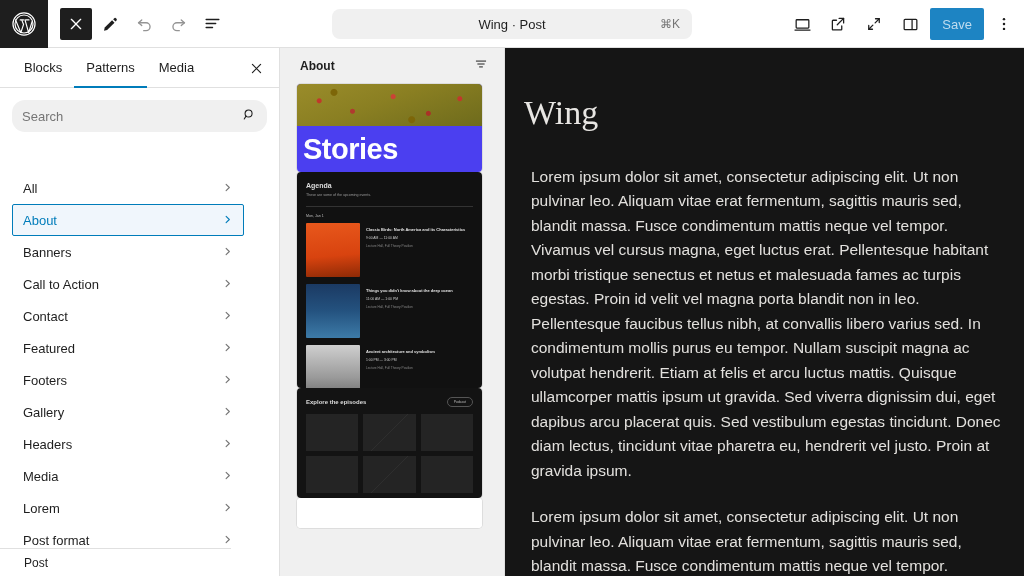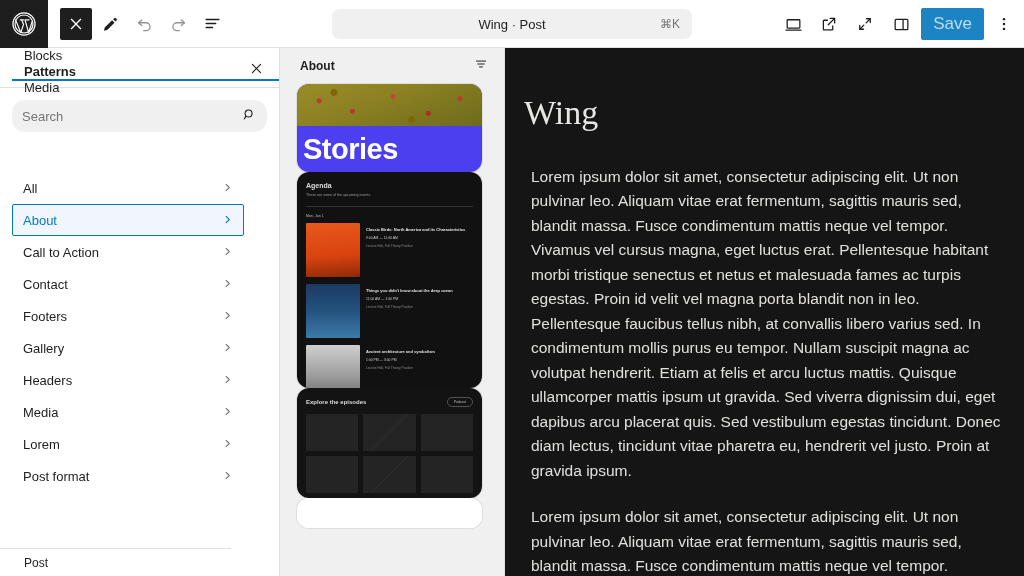--- a/index.html
+++ b/index.html
@@ -37,40 +37,40 @@
   .cmdbar .kbd{
     position:absolute; right:12px; font-size:12px; color:#757575;
   }
 
   .tb-right{
     position:absolute; right:4px; top:0; height:48px;
     display:flex; align-items:center; gap:4px;
   }
   .save-btn{
     height:32px; padding:0 12px; background:#1d84c3; color:#bfdcef;
-    border:none; border-radius:2px; font-size:17px;
+    border:none; border-radius:2px; font-size:13px;
     font-family:"Liberation Sans", sans-serif; cursor:pointer;
     display:flex; align-items:center;
   }
 
   
   .inserter{
     position:absolute; left:0; top:48px; width:280px; height:528px;
     background:#fff; border-right:1px solid #e0e0e0;
   }
   .ins-tabs{
     height:40px; display:flex; align-items:stretch;
-    border-bottom:1px solid #e0e0e0; padding:0 0 0 12px; position:relative;flex-direction:column;
+    border-bottom:1px solid #e0e0e0; padding:0 0 0 12px; position:relative;
   }
   .ins-tab{
     padding:0 12px; display:flex; align-items:center;
     font-size:13px; color:#1e1e1e; cursor:pointer;
     border-bottom:2px solid transparent; margin-bottom:-1px;
   }
-  .ins-tab.active{ border-bottom-color:#007cba; font-weight:700; }
+  .ins-tab.active{ border-bottom-color:#007cba; font-weight:400; }
   .ins-close{
     position:absolute; right:8px; top:5px; width:30px; height:30px;
     display:flex; align-items:center; justify-content:center; cursor:pointer;
   }
   .ins-search-wrap{ padding:12px; }
   .ins-search{
     height:32px; background:#f0f0f0; border-radius:13px;
     display:flex; align-items:center; padding:0 10px; position:relative;
   }
   .ins-search span{ font-size:13px; color:#757575; }
@@ -104,21 +104,21 @@
     position:absolute; left:280px; top:48px; width:225px; height:528px;
     background:#f0f0f0; border-right:1px solid #e0e0e0; overflow:hidden;
   }
   .pat-head{
     height:36px; display:flex; align-items:center;
     justify-content:space-between; padding:0 16px 0 20px;
   }
   .pat-head .t{ font-size:12px; font-weight:600; color:#1e1e1e; }
   .pat-list{ padding:0 17px; }
   .pat-card{
-    width:185px; margin-bottom:0; border-radius:12px; overflow:hidden;
+    width:185px; margin-bottom:0; border-radius:4px; overflow:hidden;
     cursor:pointer; background:#fff;
     box-shadow:0 0 0 1px rgba(0,0,0,.08);
   }
 
   
   .p1{ height:88px; background:#4b3ff0; position:relative; }
   .p1 .img{
     position:absolute; top:0; left:0; right:0; height:42px;
     background:
       radial-gradient(circle at 12% 40%, #c0392b 2px, transparent 3px),
@@ -304,27 +304,39 @@
             <path d="M9 5 L16 12 L9 19"></path>
           </svg></span>
       </div>
       <div class="cat-item selected">
         <span>About</span>
         <span class="chev"><svg width="11" height="11" viewBox="0 0 24 24" fill="none" stroke="currentColor" stroke-width="2.4" stroke-linecap="round" stroke-linejoin="round">
             <path d="M9 5 L16 12 L9 19"></path>
           </svg></span>
       </div>
       <div class="cat-item">
+        <span>Banners</span>
+        <span class="chev"><svg width="11" height="11" viewBox="0 0 24 24" fill="none" stroke="currentColor" stroke-width="2.4" stroke-linecap="round" stroke-linejoin="round">
+            <path d="M9 5 L16 12 L9 19"></path>
+          </svg></span>
+      </div>
+      <div class="cat-item">
         <span>Call to Action</span>
         <span class="chev"><svg width="11" height="11" viewBox="0 0 24 24" fill="none" stroke="currentColor" stroke-width="2.4" stroke-linecap="round" stroke-linejoin="round">
             <path d="M9 5 L16 12 L9 19"></path>
           </svg></span>
       </div>
       <div class="cat-item">
         <span>Contact</span>
+        <span class="chev"><svg width="11" height="11" viewBox="0 0 24 24" fill="none" stroke="currentColor" stroke-width="2.4" stroke-linecap="round" stroke-linejoin="round">
+            <path d="M9 5 L16 12 L9 19"></path>
+          </svg></span>
+      </div>
+      <div class="cat-item">
+        <span>Featured</span>
         <span class="chev"><svg width="11" height="11" viewBox="0 0 24 24" fill="none" stroke="currentColor" stroke-width="2.4" stroke-linecap="round" stroke-linejoin="round">
             <path d="M9 5 L16 12 L9 19"></path>
           </svg></span>
       </div>
       <div class="cat-item">
         <span>Footers</span>
         <span class="chev"><svg width="11" height="11" viewBox="0 0 24 24" fill="none" stroke="currentColor" stroke-width="2.4" stroke-linecap="round" stroke-linejoin="round">
             <path d="M9 5 L16 12 L9 19"></path>
           </svg></span>
       </div>

